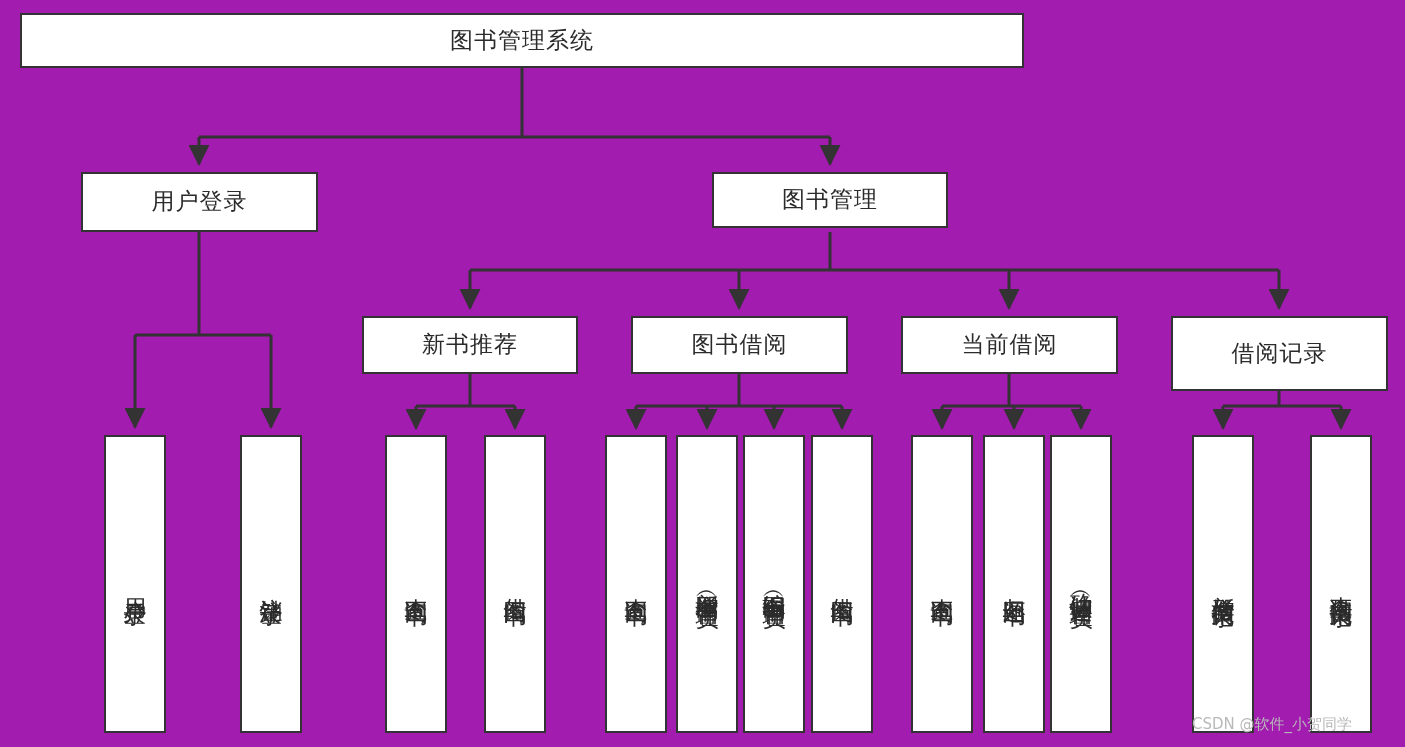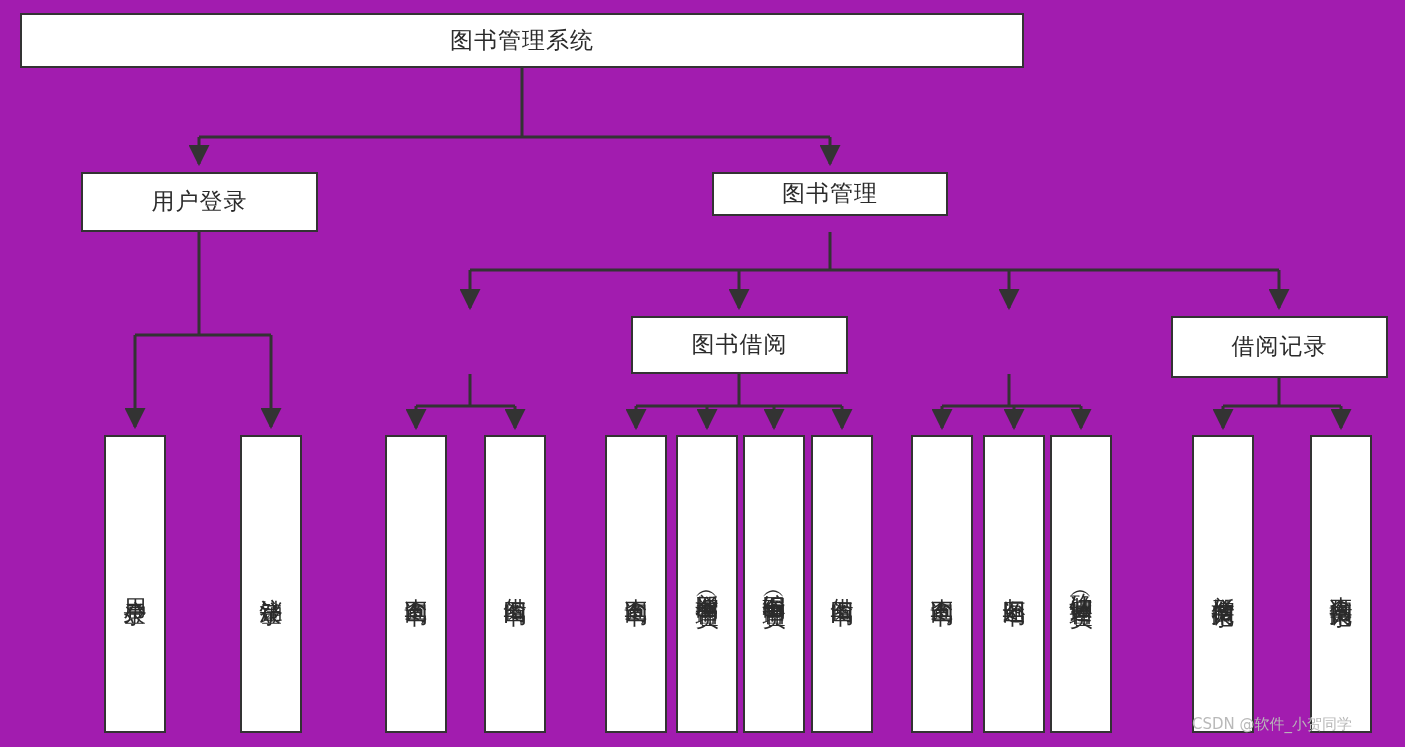--- a/index.html
+++ b/index.html
@@ -121,28 +121,34 @@
     </g>
   </svg>
 
   <div class="node horiz" style="left: 20px; top: 13px; width: 1004px; height: 55px;">
     <span class="htext">图书管理系统</span>
   </div>
 
   <div class="node horiz" style="left: 81px; top: 172px; width: 237px; height: 60px;">
     <span class="htext">用户登录</span>
   </div>
-  <div class="node horiz" style="left: 712px; top: 172px; width: 236px; height: 44px;">
+  <div class="node horiz" style="left: 712px; top: 172px; width: 236px; height: 56px;">
     <span class="htext">图书管理</span>
   </div>
 
+  <div class="node horiz" style="left: 362px; top: 316px; width: 216px; height: 58px;">
+    <span class="htext">新书推荐</span>
+  </div>
   <div class="node horiz" style="left: 631px; top: 316px; width: 217px; height: 58px; text-align: right;">
     <span class="htext">图书借阅</span>
   </div>
-  <div class="node horiz" style="left: 1171px; top: 316px; width: 217px; height: 62px;">
+  <div class="node horiz" style="left: 901px; top: 316px; width: 217px; height: 58px;">
+    <span class="htext">当前借阅</span>
+  </div>
+  <div class="node horiz" style="left: 1171px; top: 316px; width: 217px; height: 75px;">
     <span class="htext">借阅记录</span>
   </div>
 
   <div class="node vert" style="left: 104px; top: 435px; width: 62px; height: 298px;">
     <span class="vtext">用户登录</span>
   </div>
   <div class="node vert" style="left: 240px; top: 435px; width: 62px; height: 298px;">
     <span class="vtext">注销登录</span>
   </div>
 

